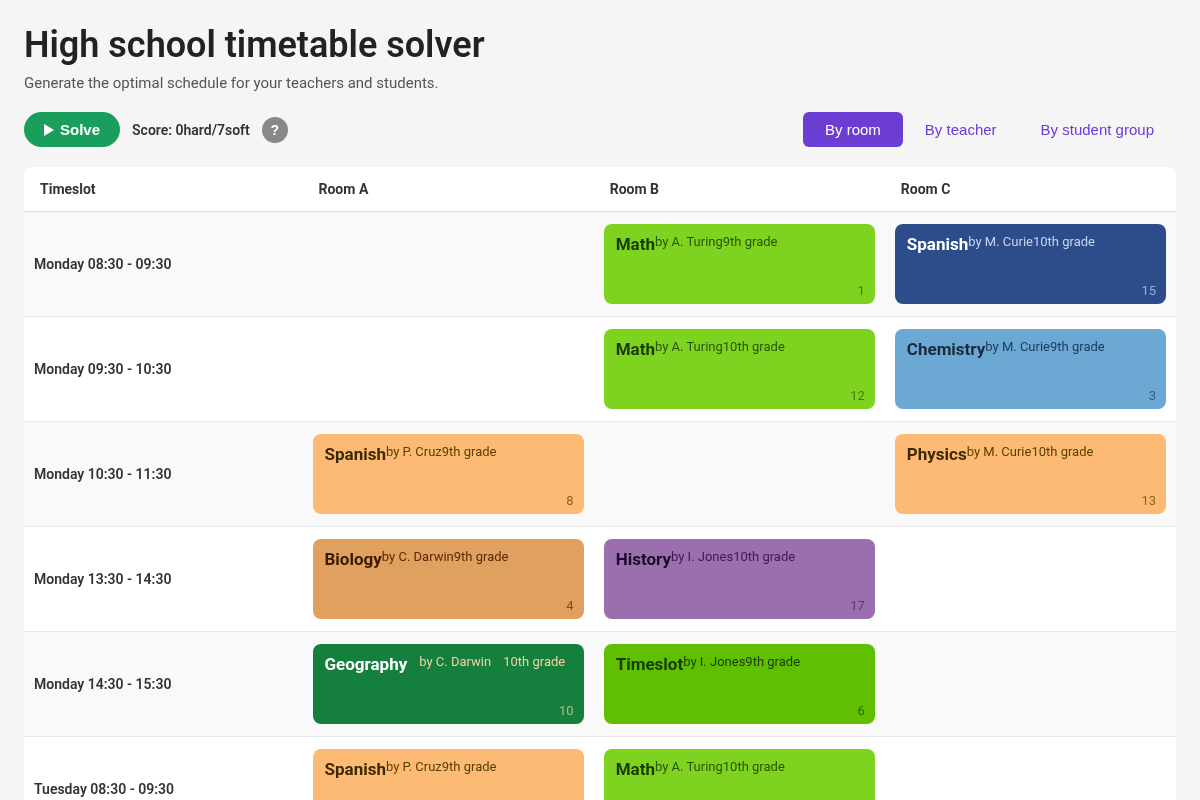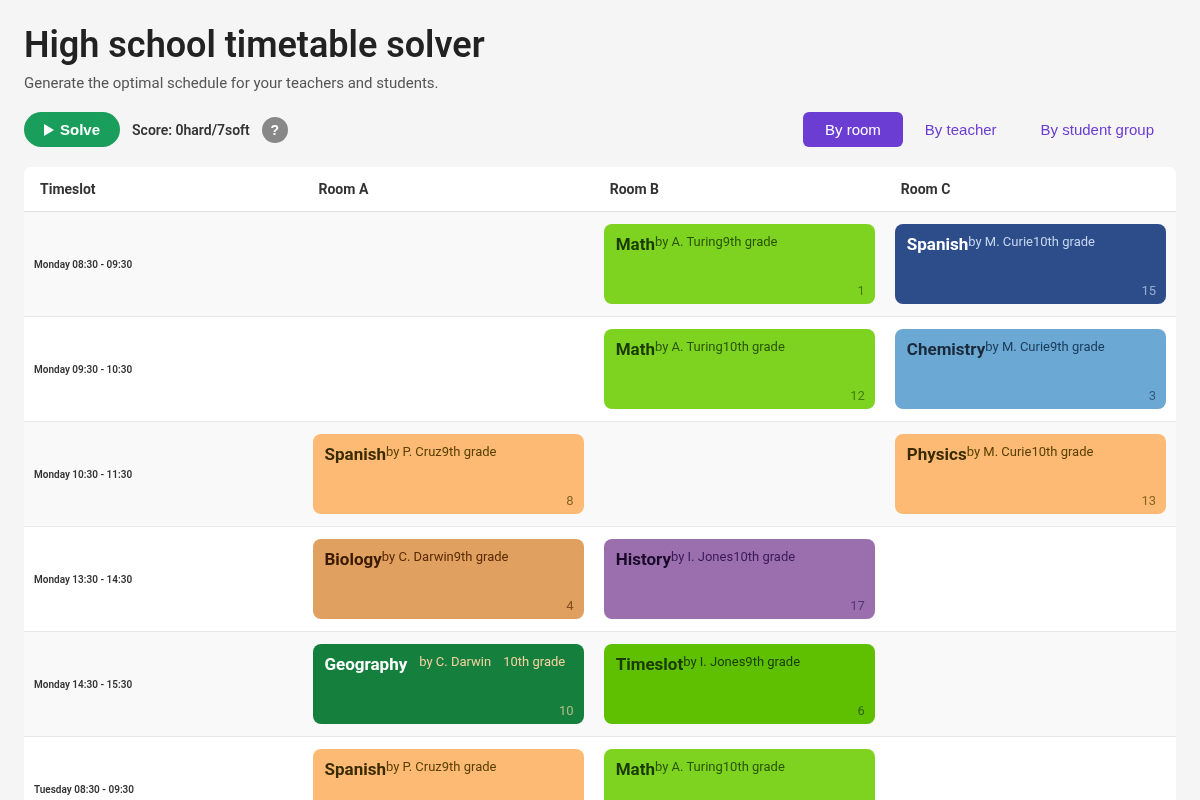--- a/index.html
+++ b/index.html
@@ -113,21 +113,21 @@
       color: #333;
       border-bottom: 1px solid #e0e0e0;
       background: white;
     }
     .timetable td {
       padding: 12px 10px;
       vertical-align: middle;
       border-bottom: 1px solid #e8e8e8;
     }
     .timeslot-cell {
-      font-size: 10px;
+      font-size: 14px;
       font-weight: 600;
       color: #333;
       white-space: nowrap;
       padding-left: 14px;
       min-width: 200px;
     }
     .room-cell {
       min-width: 220px;
       padding: 8px 8px;
     }

